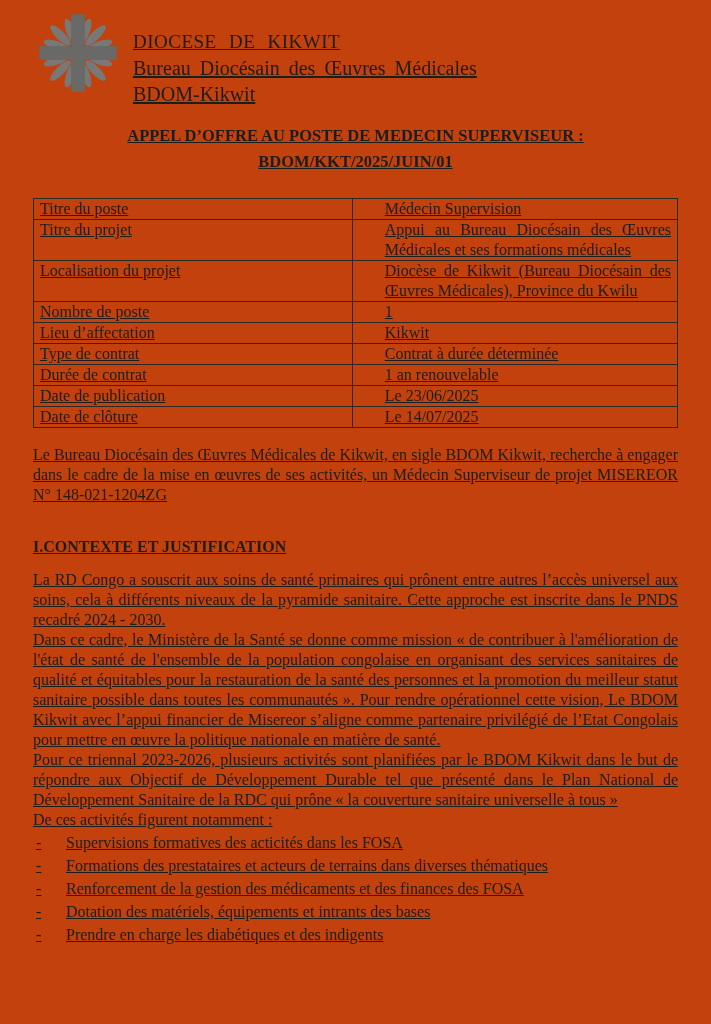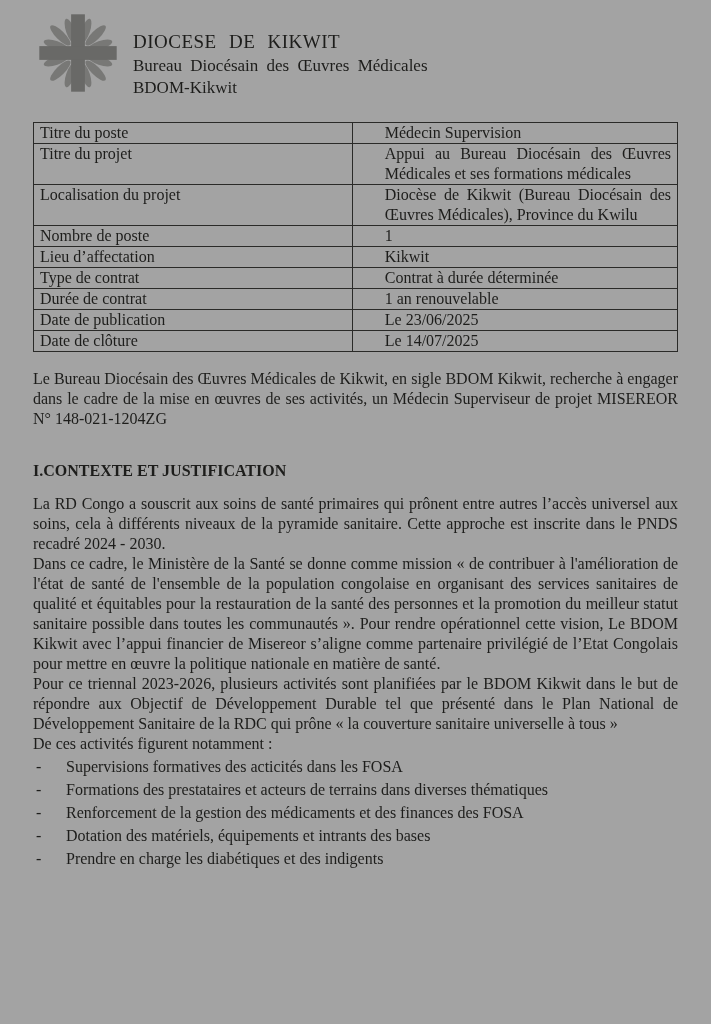--- a/index.html
+++ b/index.html
@@ -1,27 +1,28 @@
 <!DOCTYPE html>
 <html><head>
 <meta charset="utf-8">
 <style>
   html,body{margin:0;padding:0;background:#e8e7e4;}
   .page{
-    width:711px;height:1024px;margin:0 auto;background:#a3a3a3;
+    width:711px;height:1024px;margin:0 auto;background:#c2410c;
     font-family:"Liberation Serif",serif;color:#1d1d1b;
     padding:10px 33px 0;box-sizing:border-box;position:relative;overflow:hidden;
     box-shadow:0 0 6px rgba(0,0,0,.25);
+    text-decoration:underline;
   }
   
   .hdr{display:flex;align-items:flex-start;}
   .logo{width:86px;height:86px;flex:none;margin-left:2px;}
   .org{margin-left:12px;padding-top:20px;line-height:1.3;}
   .org-name{font-size:19px;letter-spacing:.5px;word-spacing:7px;}
-  .org-line{font-size:17px;word-spacing:4px;}
+  .org-line{font-size:20px;word-spacing:4px;}
   .addr{font-size:16.5px;line-height:20.5px;margin-top:2px;}
   .u{text-decoration:underline;}
   
   .doc-title{margin-top:16px;text-align:center;font-weight:bold;font-size:16.5px;line-height:26px;}
   
   table.info{width:100%;border-collapse:collapse;margin-top:23px;font-size:16px;}
   table.info td{border:1px solid #2a2a28;padding:0 6px;vertical-align:top;line-height:20px;}
   table.info td.lbl{width:49.5%;}
   table.info td.val{text-align:justify;padding-left:32px;}
   
@@ -69,20 +70,24 @@
       </g>
     </svg>
     <div class="org">
       <div class="org-name">DIOCESE DE KIKWIT</div>
       <div class="org-line">Bureau Diocésain des Œuvres Médicales</div>
       <div class="org-line">BDOM-Kikwit</div>
     </div>
   </div>
 
 
+  <div class="doc-title">
+    <div>APPEL D’OFFRE AU POSTE DE MEDECIN SUPERVISEUR :</div>
+    <div>BDOM/KKT/2025/JUIN/01</div>
+  </div>
 
   <table class="info">
     <tbody>
       <tr>
         <td class="lbl">Titre du poste</td>
         <td class="val">Médecin Supervision</td>
       </tr>
       <tr>
         <td class="lbl">Titre du projet</td>
         <td class="val">Appui au Bureau Diocésain des Œuvres Médicales et ses formations médicales</td>

